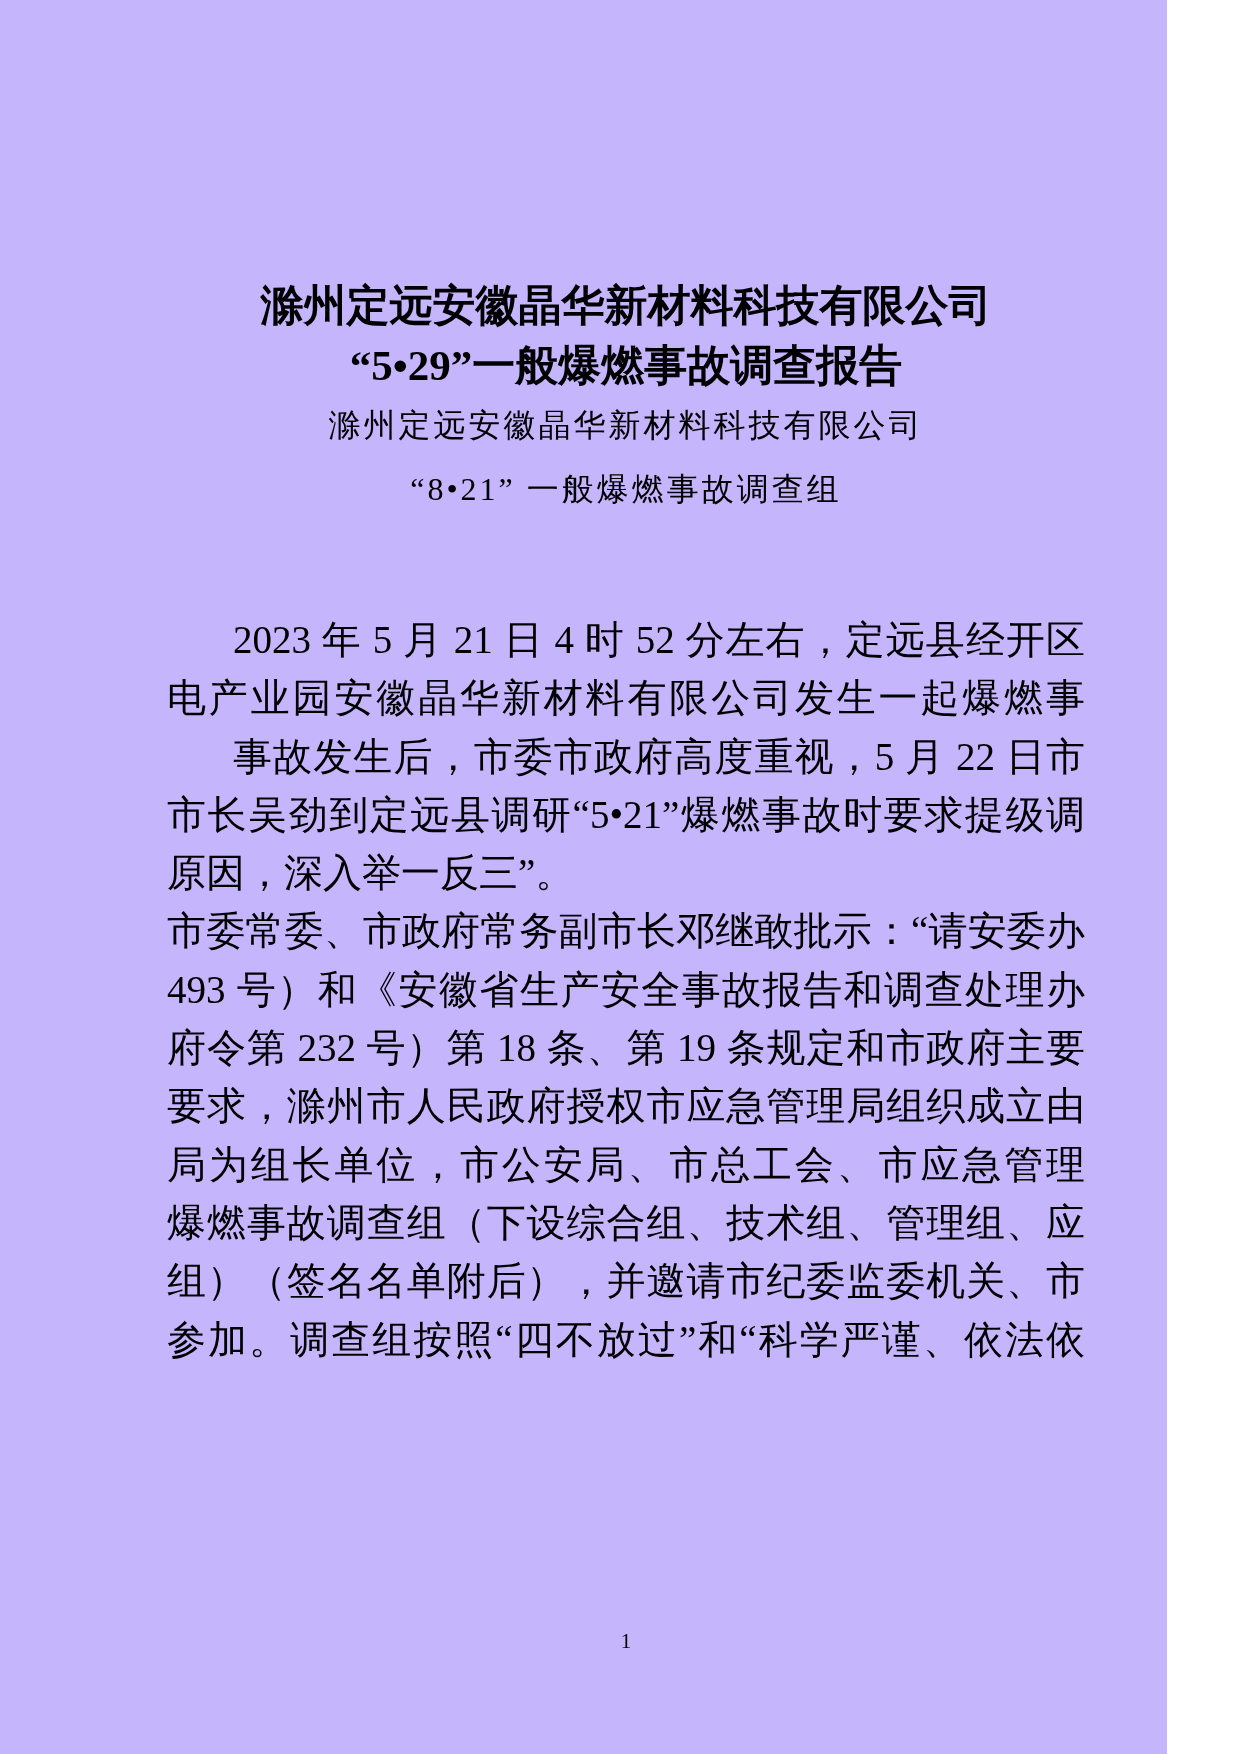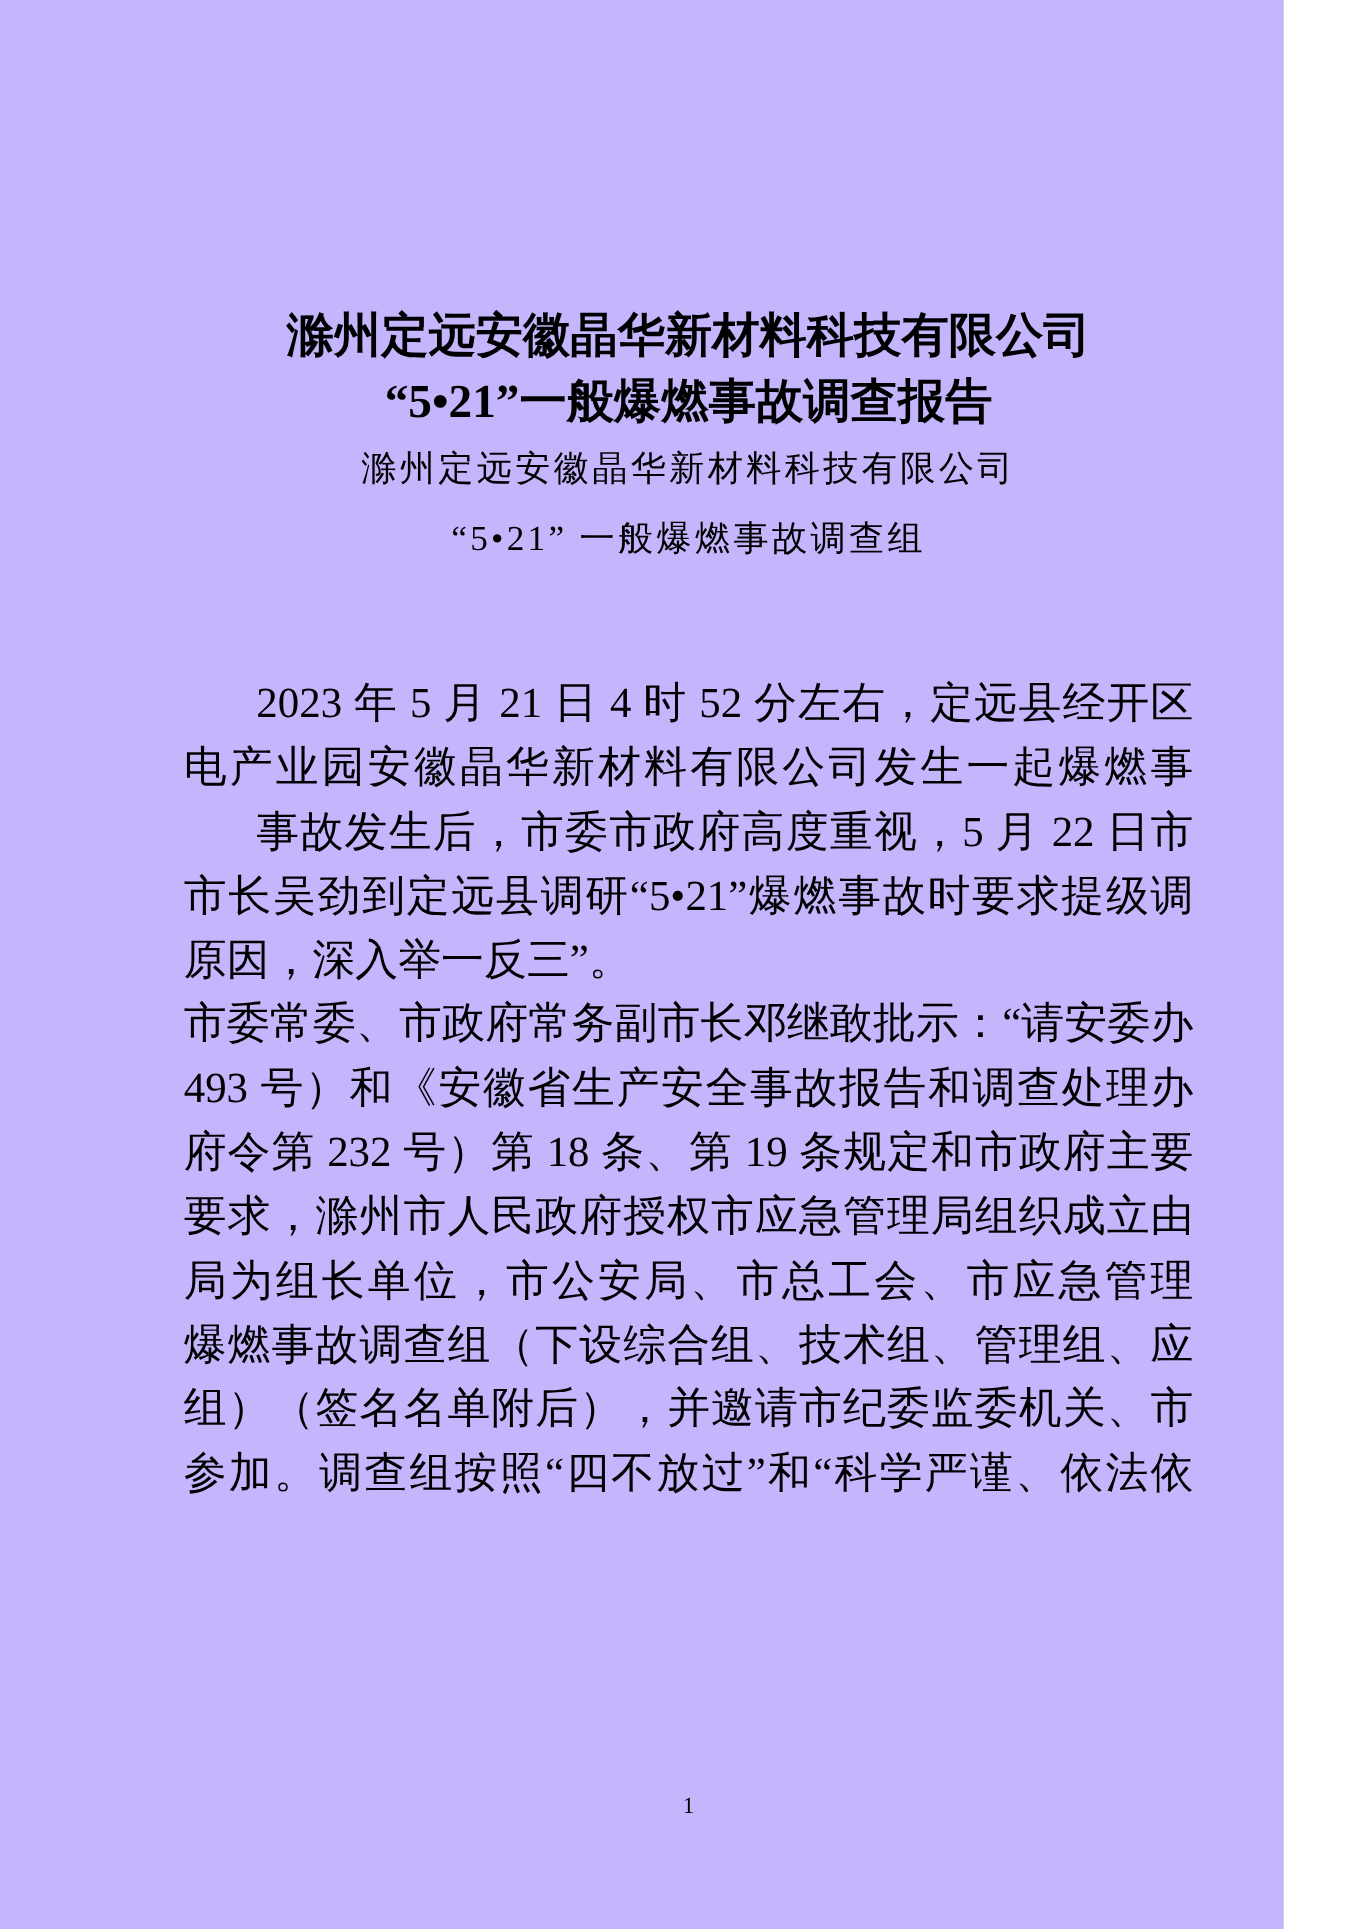--- a/index.html
+++ b/index.html
@@ -70,26 +70,26 @@
     line-height: 26px;
   }
 </style>
 </head>
 <body>
 
 <div class="page">
 
   <header class="doc-title">
     <div class="title-line">滁州定远安徽晶华新材料科技有限公司</div>
-    <div class="title-line">“5•21”一般爆燃事故调查报告</div>
+    <div class="title-line">“5•29”一般爆燃事故调查报告</div>
   </header>
 
   <div class="doc-author">
     <div class="author-line">滁州定远安徽晶华新材料科技有限公司</div>
-    <div class="author-line">“5•21” 一般爆燃事故调查组</div>
+    <div class="author-line">“8•21” 一般爆燃事故调查组</div>
   </div>
 
   <main class="doc-body">
 
     <section class="para">
       <div class="line indent">2023 年 5 月 21 日 4 时 52 分左右，定远县经开区新材料光</div>
       <div class="line">电产业园安徽晶华新材料有限公司发生一起爆燃事故，致 1 人死</div>
     </section>
 
     <section class="para">

